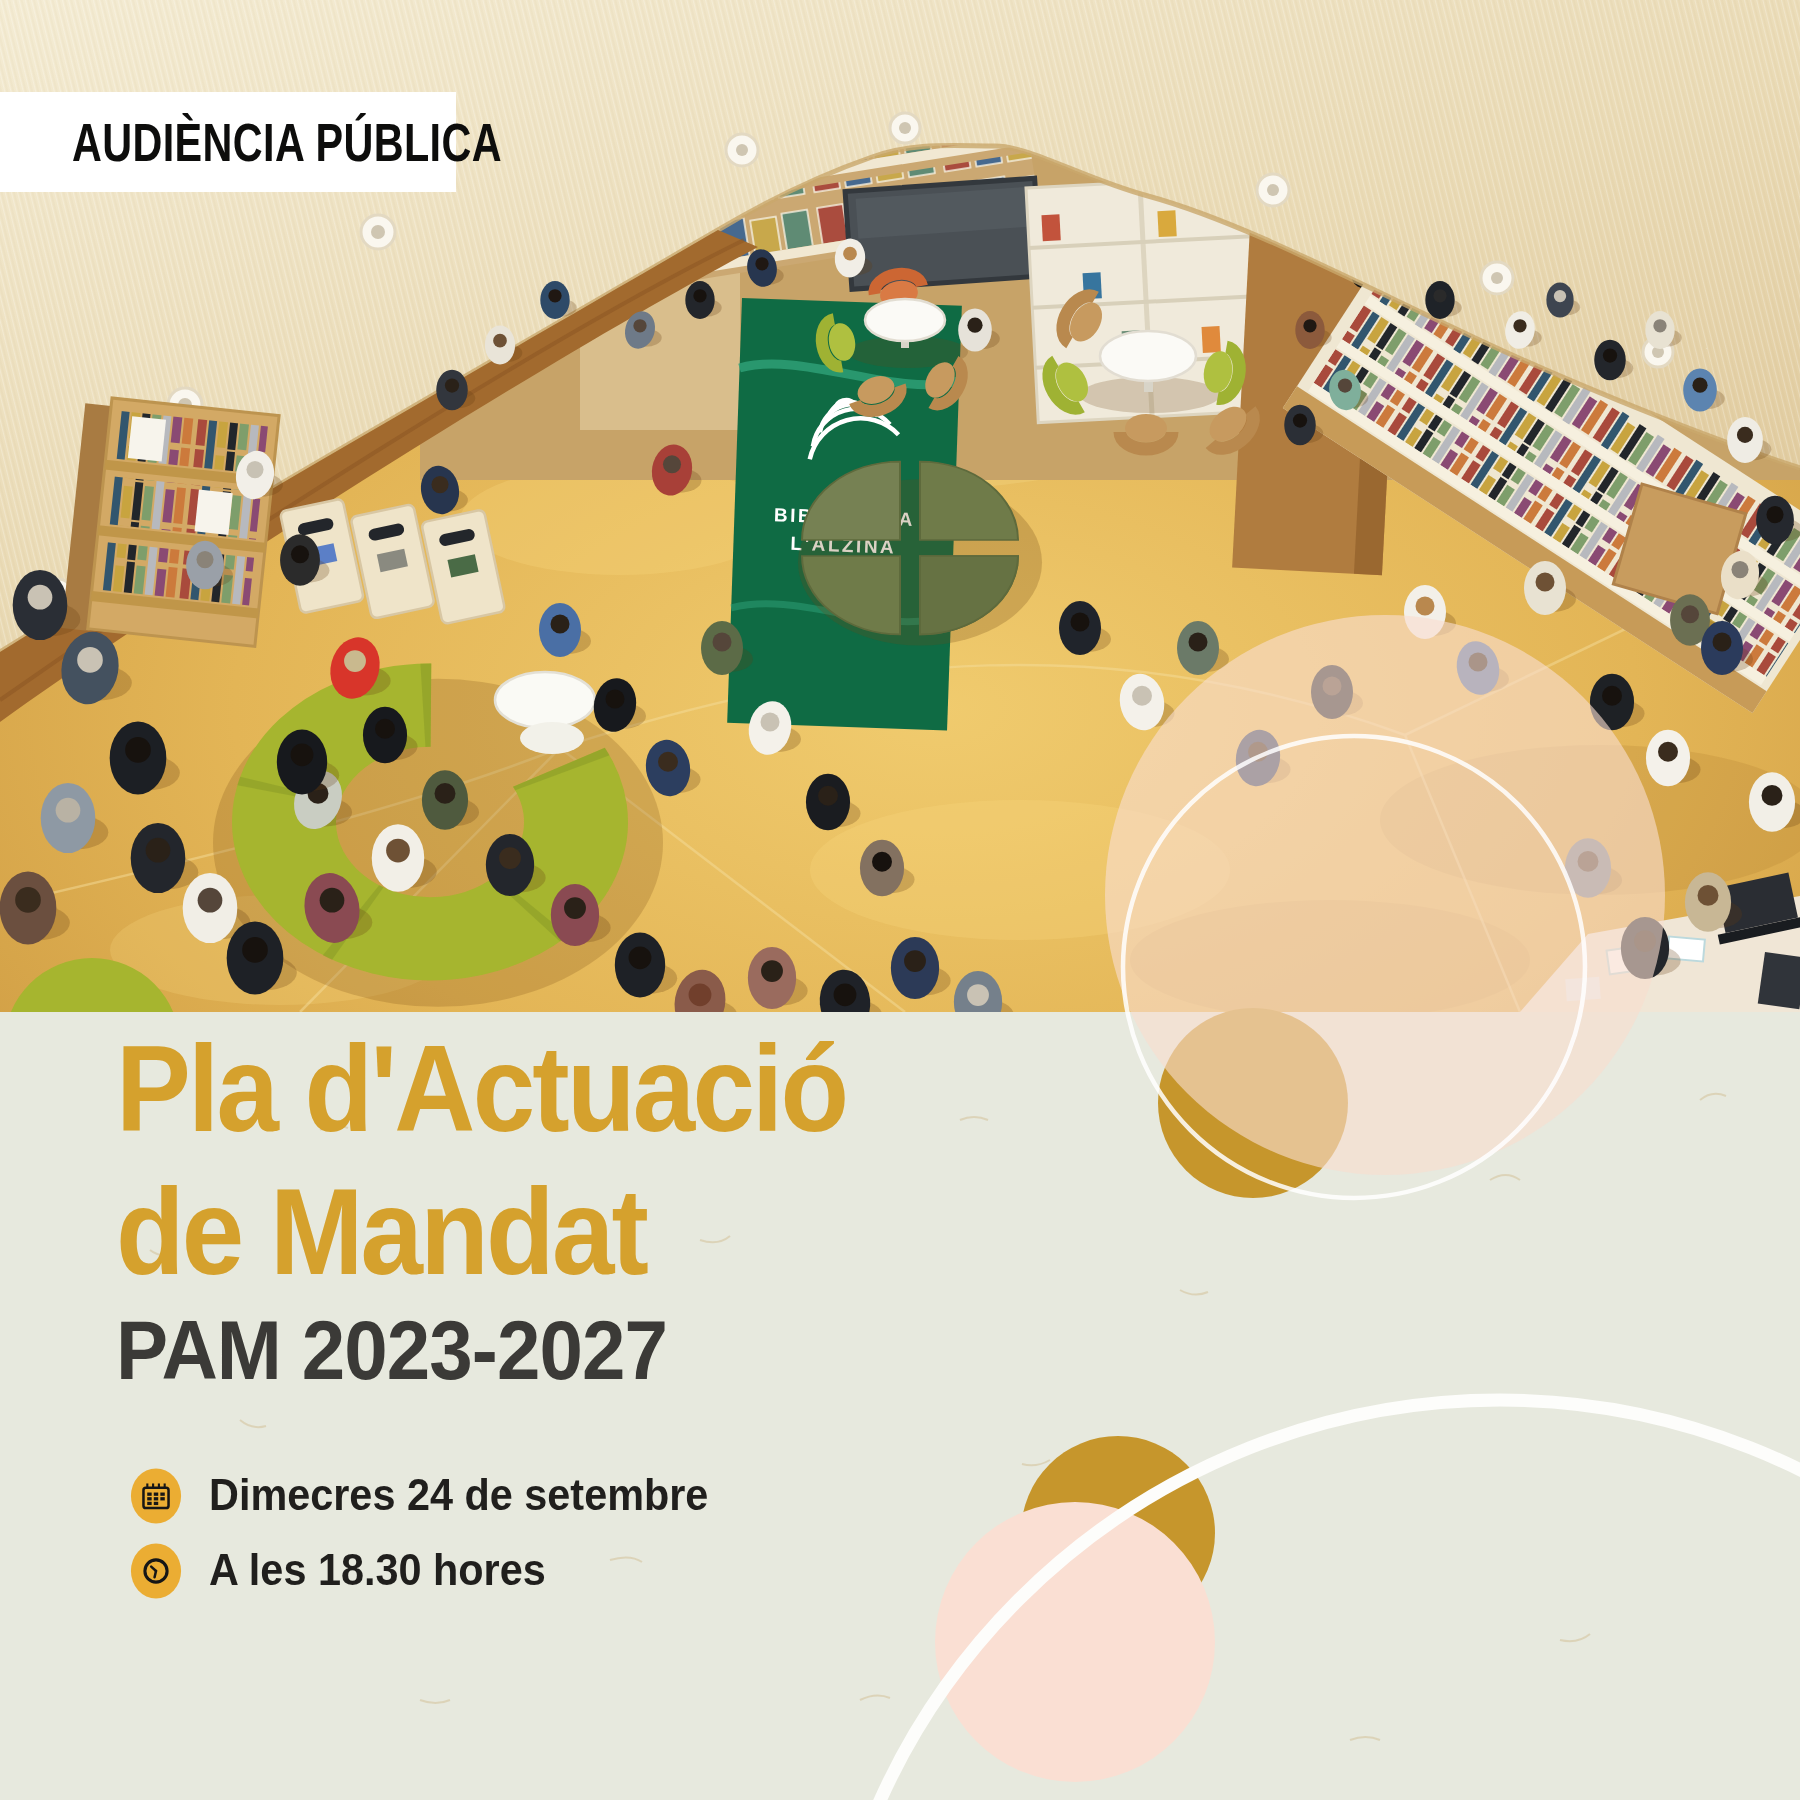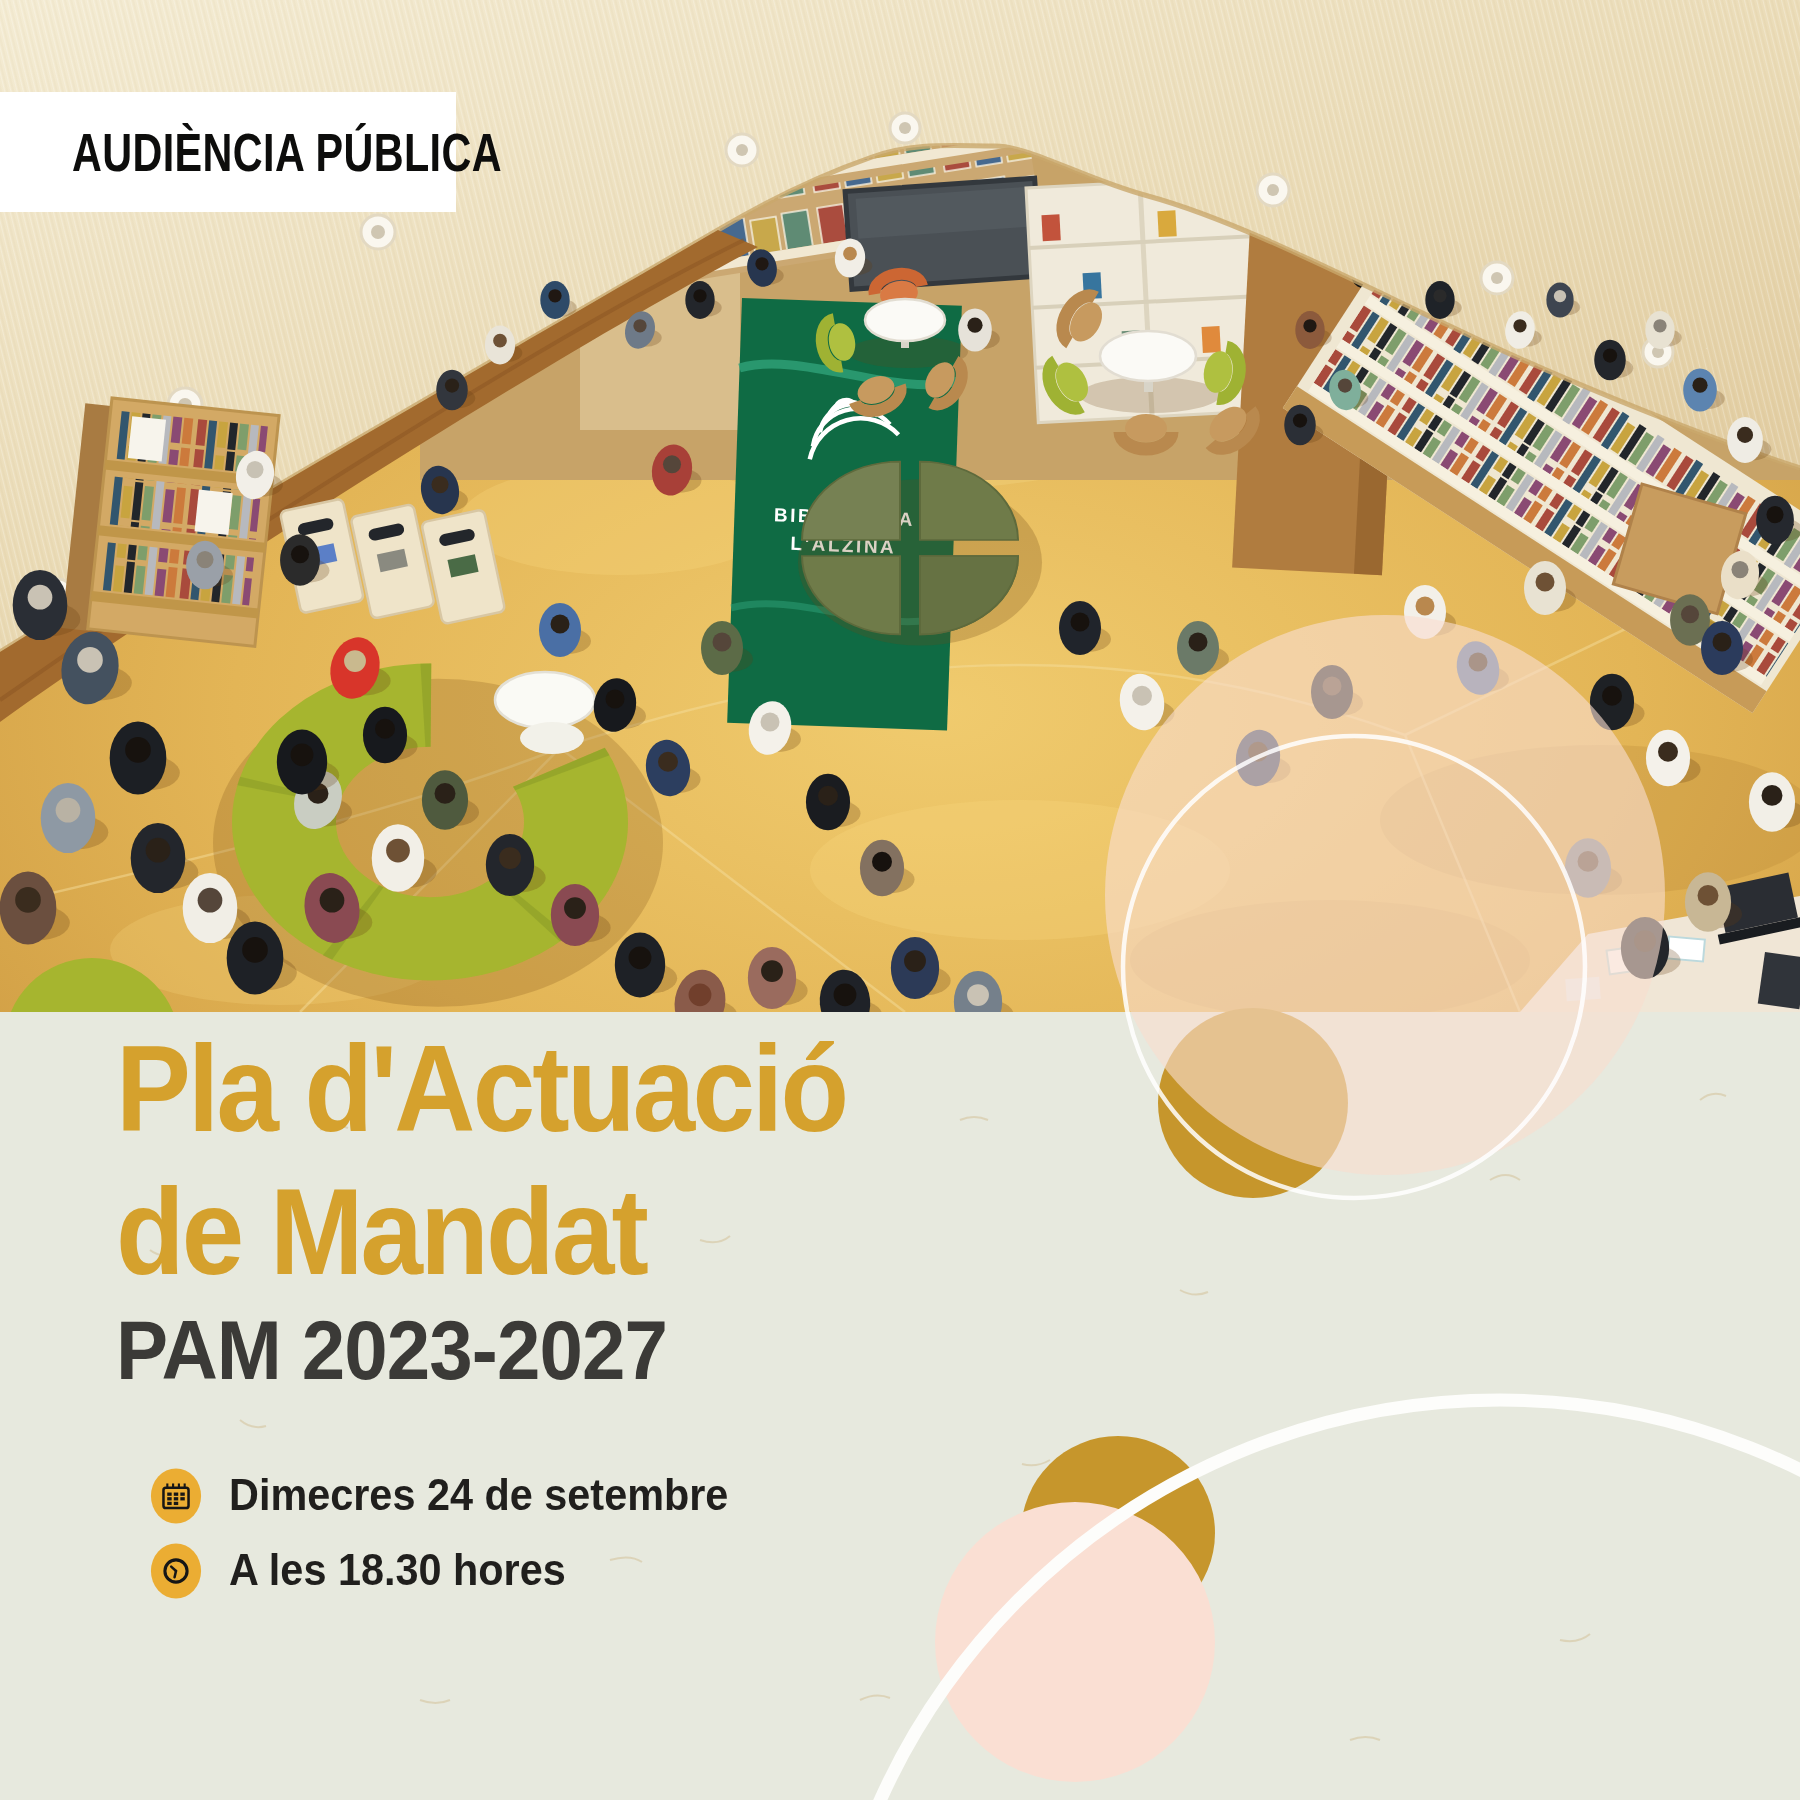--- a/index.html
+++ b/index.html
@@ -6,39 +6,39 @@
   body{
     position:relative;
     width:1800px;height:1800px;
     background:#E7E9DE;
     overflow:hidden;
     font-family:"Liberation Sans", sans-serif;
   }
   .photo-wrap{position:absolute;left:0;top:0;width:1800px;height:1012px;z-index:1;}
   .decor-wrap{position:absolute;left:0;top:0;width:1800px;height:1800px;z-index:20;pointer-events:none;}
   .badge{
-    position:absolute;left:0;top:92px;width:456px;height:120px;
+    position:absolute;left:0;top:92px;width:456px;height:100px;
     background:#FFFFFF;z-index:30;display:flex;align-items:center;
   }
   .badge span{
     font-size:53px;font-weight:700;color:#0D0D0C;white-space:nowrap;
     transform:scaleX(.78);transform-origin:left center;margin-left:72px;letter-spacing:0.5px;
   }
   h1.title{
     position:absolute;left:116px;top:1018px;margin:0;z-index:30;
     color:#D5A12D;font-size:122px;font-weight:700;line-height:1.17;letter-spacing:-3px;
     transform:scaleX(.92);transform-origin:left top;white-space:nowrap;
   }
   h1.title span{display:block;}
   h2.subtitle{
     position:absolute;left:116px;top:1302px;margin:0;z-index:30;
     color:#3B3A37;font-size:84px;font-weight:700;letter-spacing:-1px;
     transform:scaleX(.93);transform-origin:left top;white-space:nowrap;
   }
-  .details{position:absolute;left:149px;top:1466px;z-index:30;}
+  .details{position:absolute;left:129px;top:1466px;z-index:30;}
   .detail-row{display:flex;align-items:flex-start;margin-bottom:15px;}
   .detail-icon{width:54px;height:60px;flex:none;}
   .detail-text{
     margin-left:26px;font-size:45px;font-weight:700;color:#201F1D;line-height:58px;
     transform:scaleX(.92);transform-origin:left top;white-space:nowrap;
   }
   .detail-text .line{display:block;}
   .detail-text .note{display:block;font-size:32px;font-weight:400;line-height:48px;letter-spacing:-0.5px;}
 </style>
 </head>

